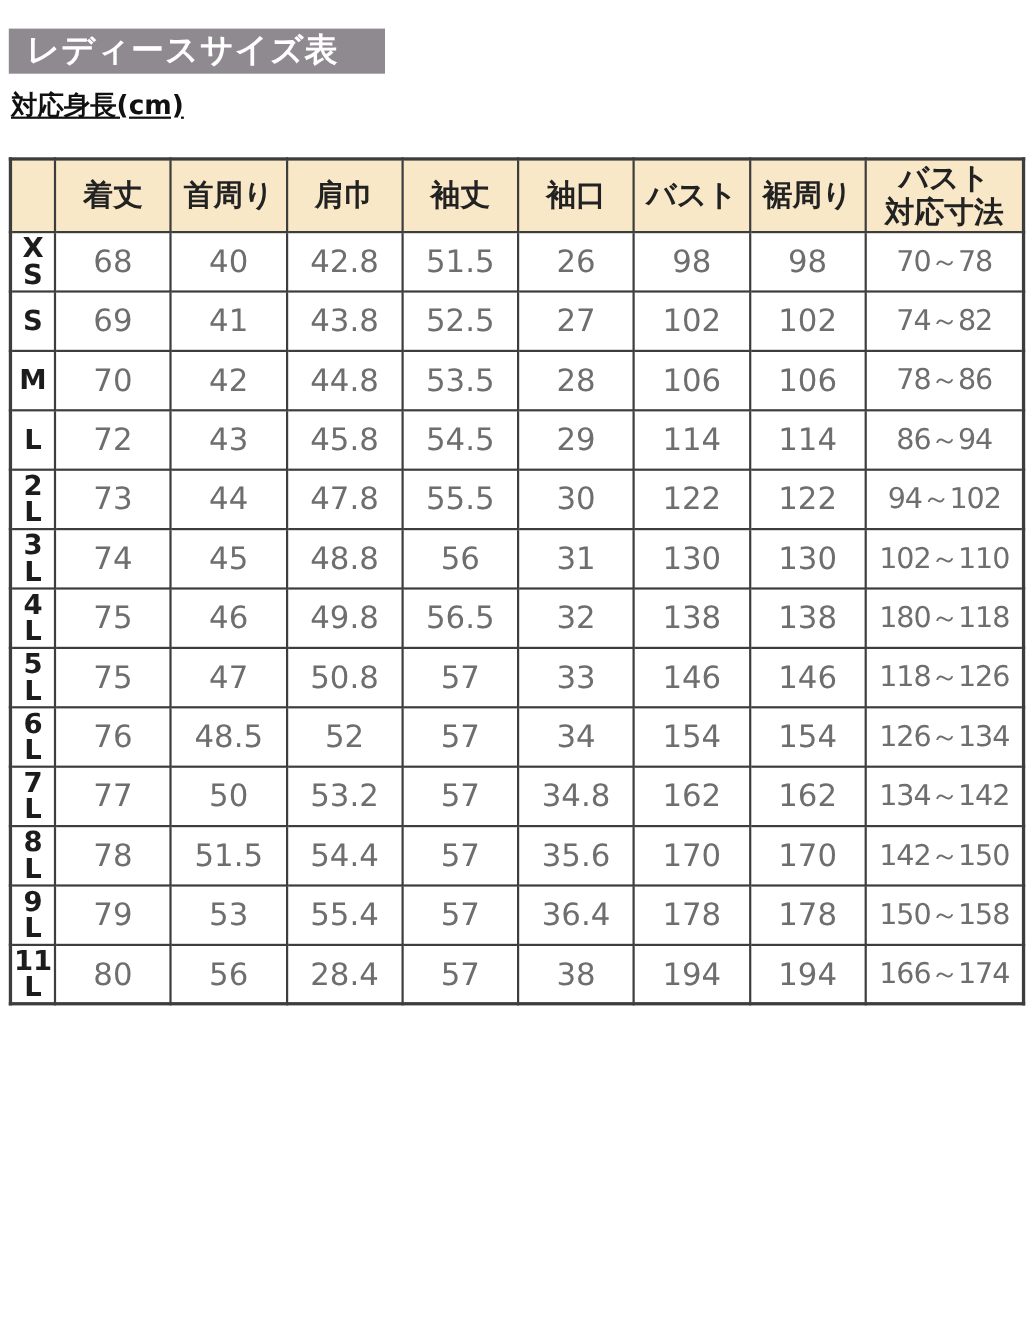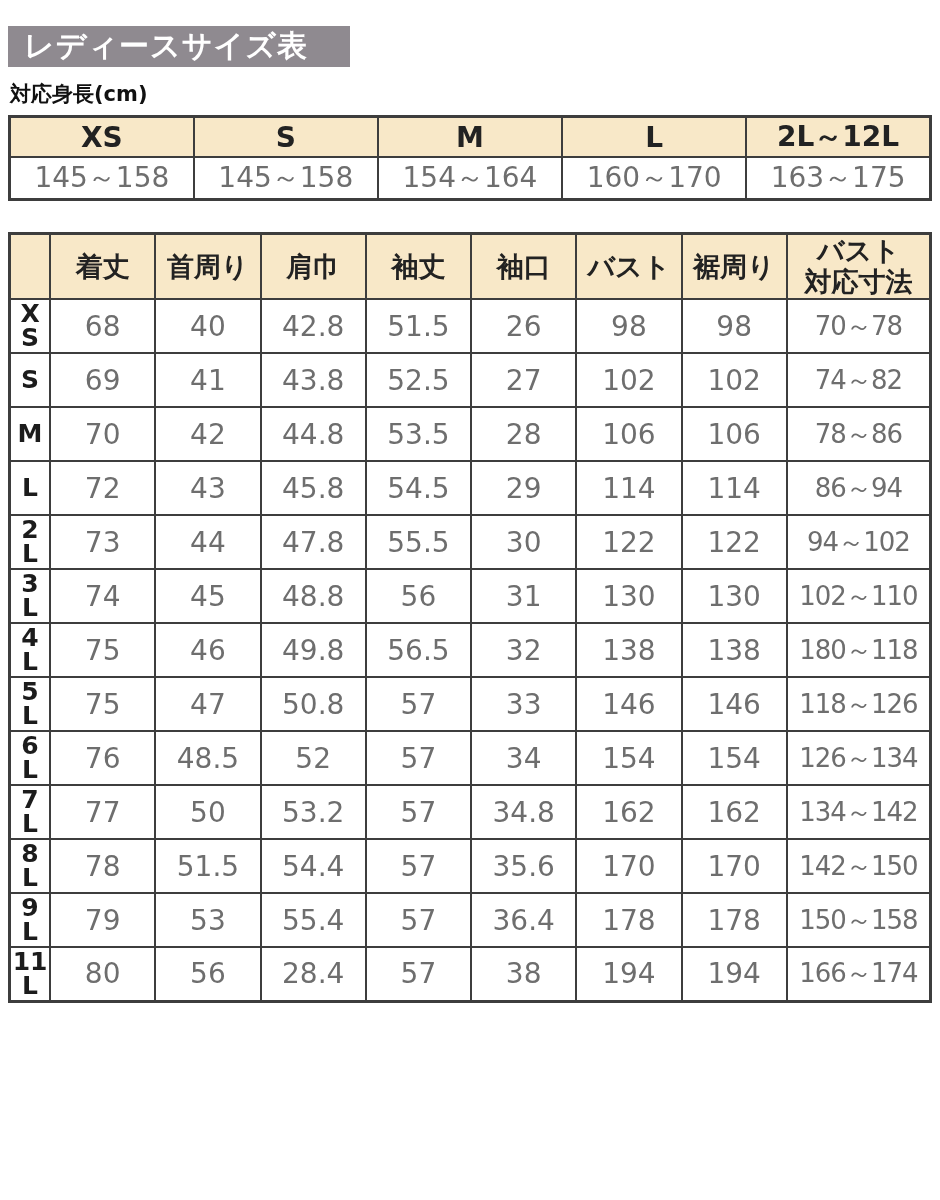--- a/index.html
+++ b/index.html
@@ -25,23 +25,24 @@
     padding:3px 42px 5px 16px;
     background:var(--title-bg);
     color:var(--title-fg);
     font-size:30px;
     font-weight:bold;
     letter-spacing:1px;
     line-height:1.1;
   }
   .subtitle{
     margin:13px 0 7px 10px;
-    font-size:21px;
+    font-size:24px;
     font-weight:bold;
     color:#111111;
+    text-decoration:underline;
   }
   table{border-collapse:collapse;margin-left:8px;table-layout:fixed;}
   th,td{padding:0;text-align:center;vertical-align:middle;border:2px solid var(--border);}
   .height-table{width:924px;border:3px solid var(--border);}
   .height-table th{
     background:var(--header-bg);
     color:#222222;
     font-size:28px;font-weight:bold;
     height:37px;
   }
@@ -80,40 +81,20 @@
 </style>
 </head>
 <body>
 
 <div class="page">
 
   <div class="title-bar">レディースサイズ表</div>
 
   <div class="subtitle">対応身長(cm)</div>
 
-  <table class="height-table">
-    <thead>
-      <tr id="height-head-row">
-          <th>XS</th>
-          <th>S</th>
-          <th>M</th>
-          <th>L</th>
-          <th>2L～12L</th>
-        </tr>
-    </thead>
-    <tbody>
-      <tr id="height-value-row">
-          <td>145～158</td>
-          <td>145～158</td>
-          <td>154～164</td>
-          <td>160～170</td>
-          <td>163～175</td>
-        </tr>
-    </tbody>
-  </table>
 
   <table class="size-table">
     <thead>
       <tr id="size-head-row">
           <th class="corner"></th>
           <th class="col-mid">着丈</th>
           <th class="col-mid">首周り</th>
           <th class="col-mid">肩巾</th>
           <th class="col-mid">袖丈</th>
           <th class="col-mid">袖口</th>

